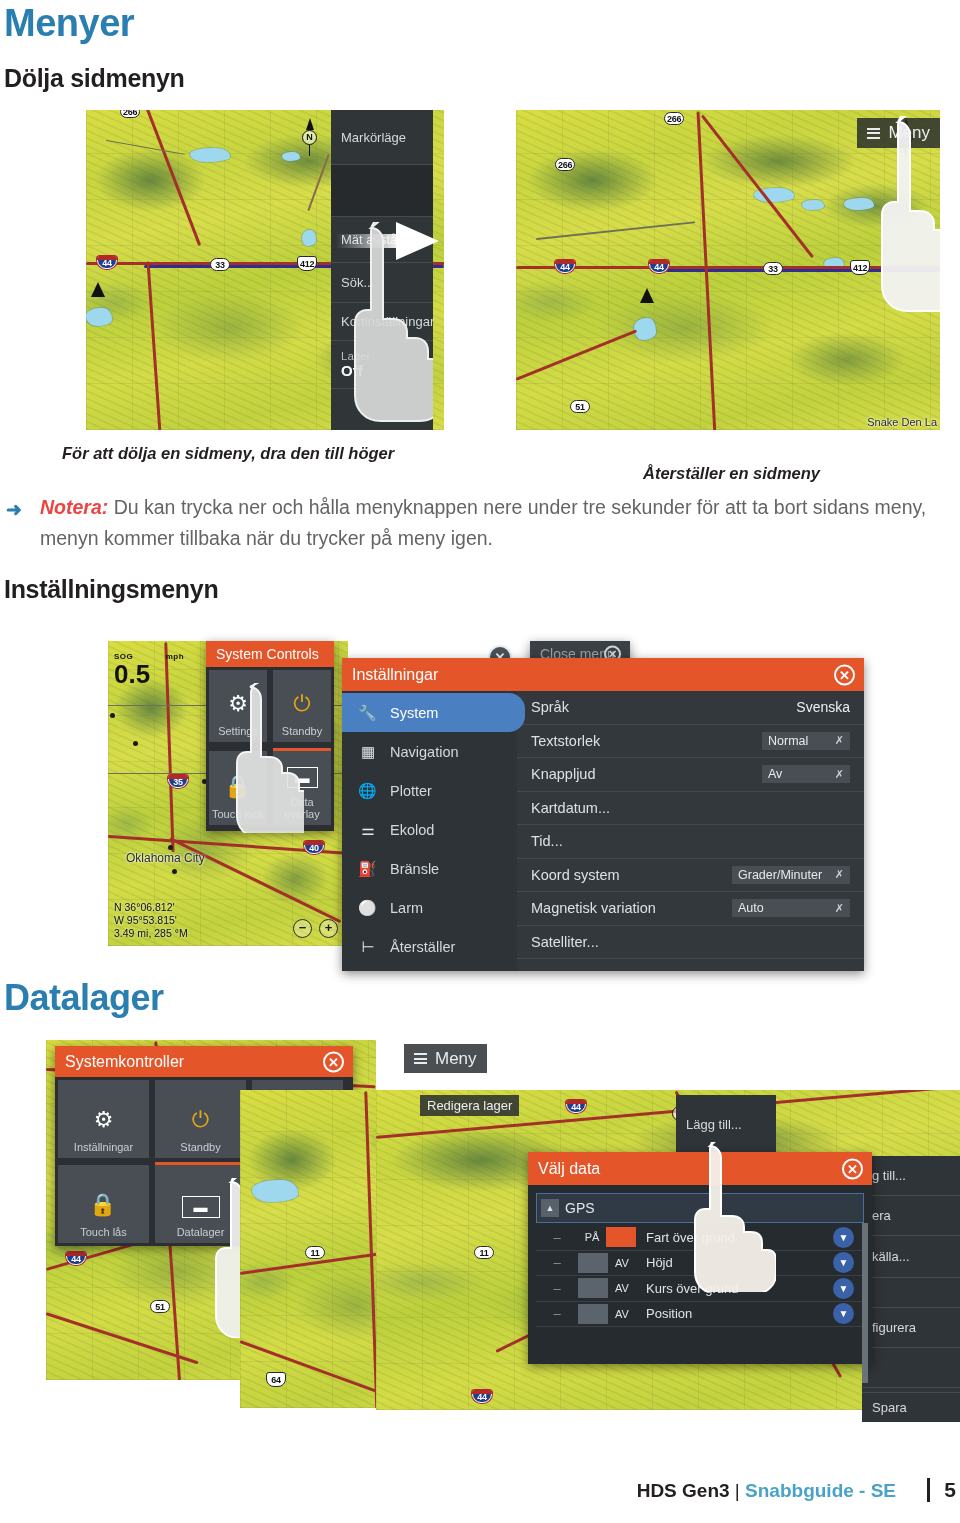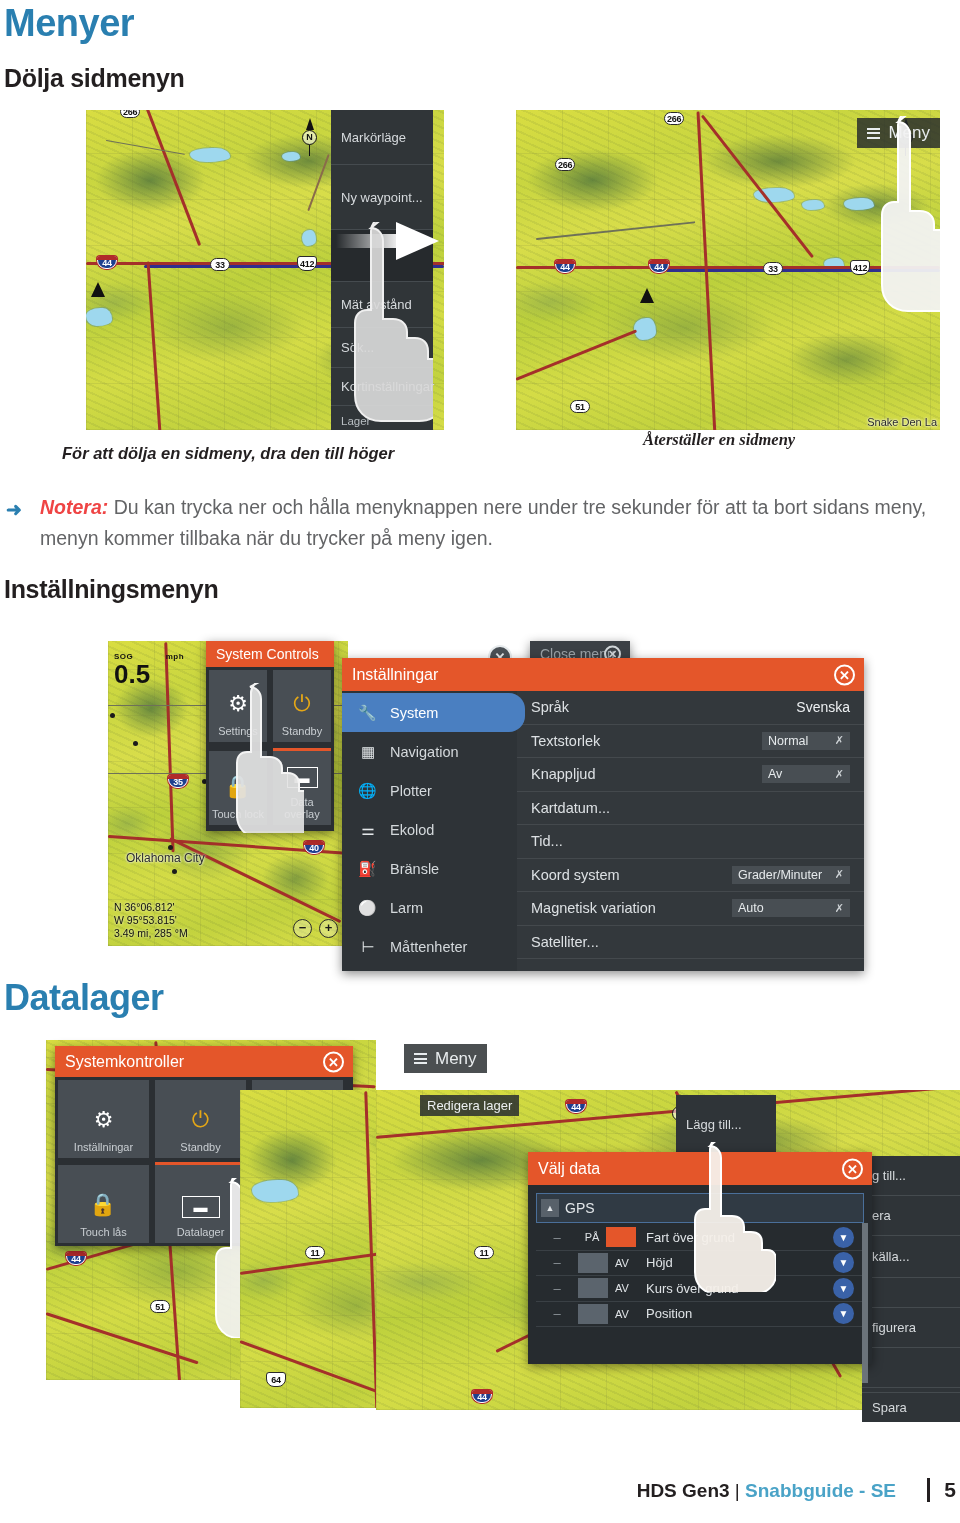--- a/index.html
+++ b/index.html
@@ -314,23 +314,20 @@
   <div class="compass" style="left:216px;top:8px;">
     <div class="needle"></div>
     <div class="ring">N</div>
     <div class="tail"></div>
   </div>
 
   <div class="devmenu" style="left:245px; top:0; width:102px; height:320px;">
     <div class="row" style="height:55px;">
         <span>Markörläge</span>
       </div>
-    <div class="row" style="height:65px;">
-        <span>Ny waypoint...</span>
-      </div>
     <div class="row hl" style="height:52px;"></div>
     <div class="row" style="height:46px;">
         <span>Mät avstånd</span>
       </div>
     <div class="row" style="height:40px;">
         <span>Sök...</span>
       </div>
     <div class="row" style="height:38px;">
         <span>Kortinställningar</span>
       </div>
@@ -408,21 +405,21 @@
   <div class="hand" style="left:354px;top:6px;">
     <svg width="86" height="196" viewBox="0 0 86 196">
       <g fill="#f2f2f2" fill-opacity="0.95" stroke="#ffffff" stroke-width="2">
         <path d="M28 6 c7 0 12 6 12 13 v76 h10 c8 0 14 5 14 13 v6 h7 c8 0 13 5 13 13 v8 h5 c7 0 11 5 11 12 v24 c0 14 -11 24 -26 24 h-36 c-16 0 -26 -11 -26 -26 v-70 c0 -8 5 -13 12 -13 h4 v-77 c0 -7 5 -13 12 -13 z"></path>
       </g>
     </svg>
   </div>
 </div>
 
 <div class="caption" style="left:62px;  top:444px;">För att dölja en sidmeny, dra den till höger</div>
-<div class="caption" style="left:643px; top:430px;font-family:Liberation Serif, serif;">Återställer en sidmeny</div>
+<div class="caption" style="left:643px; top:464px;">Återställer en sidmeny</div>
 
 <div class="note-arrow">➜</div>
 <div class="note-text">
   <b>Notera:</b><span> Du kan trycka ner och hålla menyknappen nere under tre sekunder för att ta bort sidans meny, menyn kommer tillbaka när du trycker på meny igen.</span>
 </div>
 
 <div class="h2-dark2">Inställningsmenyn</div>
 
 <div class="screen" style="left:108px; top:641px; width:240px; height:305px;">
   <div class="map"></div>
@@ -518,21 +515,21 @@
       <div class="item">
         <span class="ico">⛽</span>
         <span>Bränsle</span>
       </div>
       <div class="item">
         <span class="ico">⚪</span>
         <span>Larm</span>
       </div>
       <div class="item">
         <span class="ico">⊢</span>
-        <span>Måttenheter</span>
+        <span>Återställer</span>
       </div>
     </div>
     <div class="set-list">
       <div class="srow">
         <span>Språk</span>
         <span class="val">Svenska</span>
       </div>
       <div class="srow">
         <span>Textstorlek</span>
         <span class="combo">

